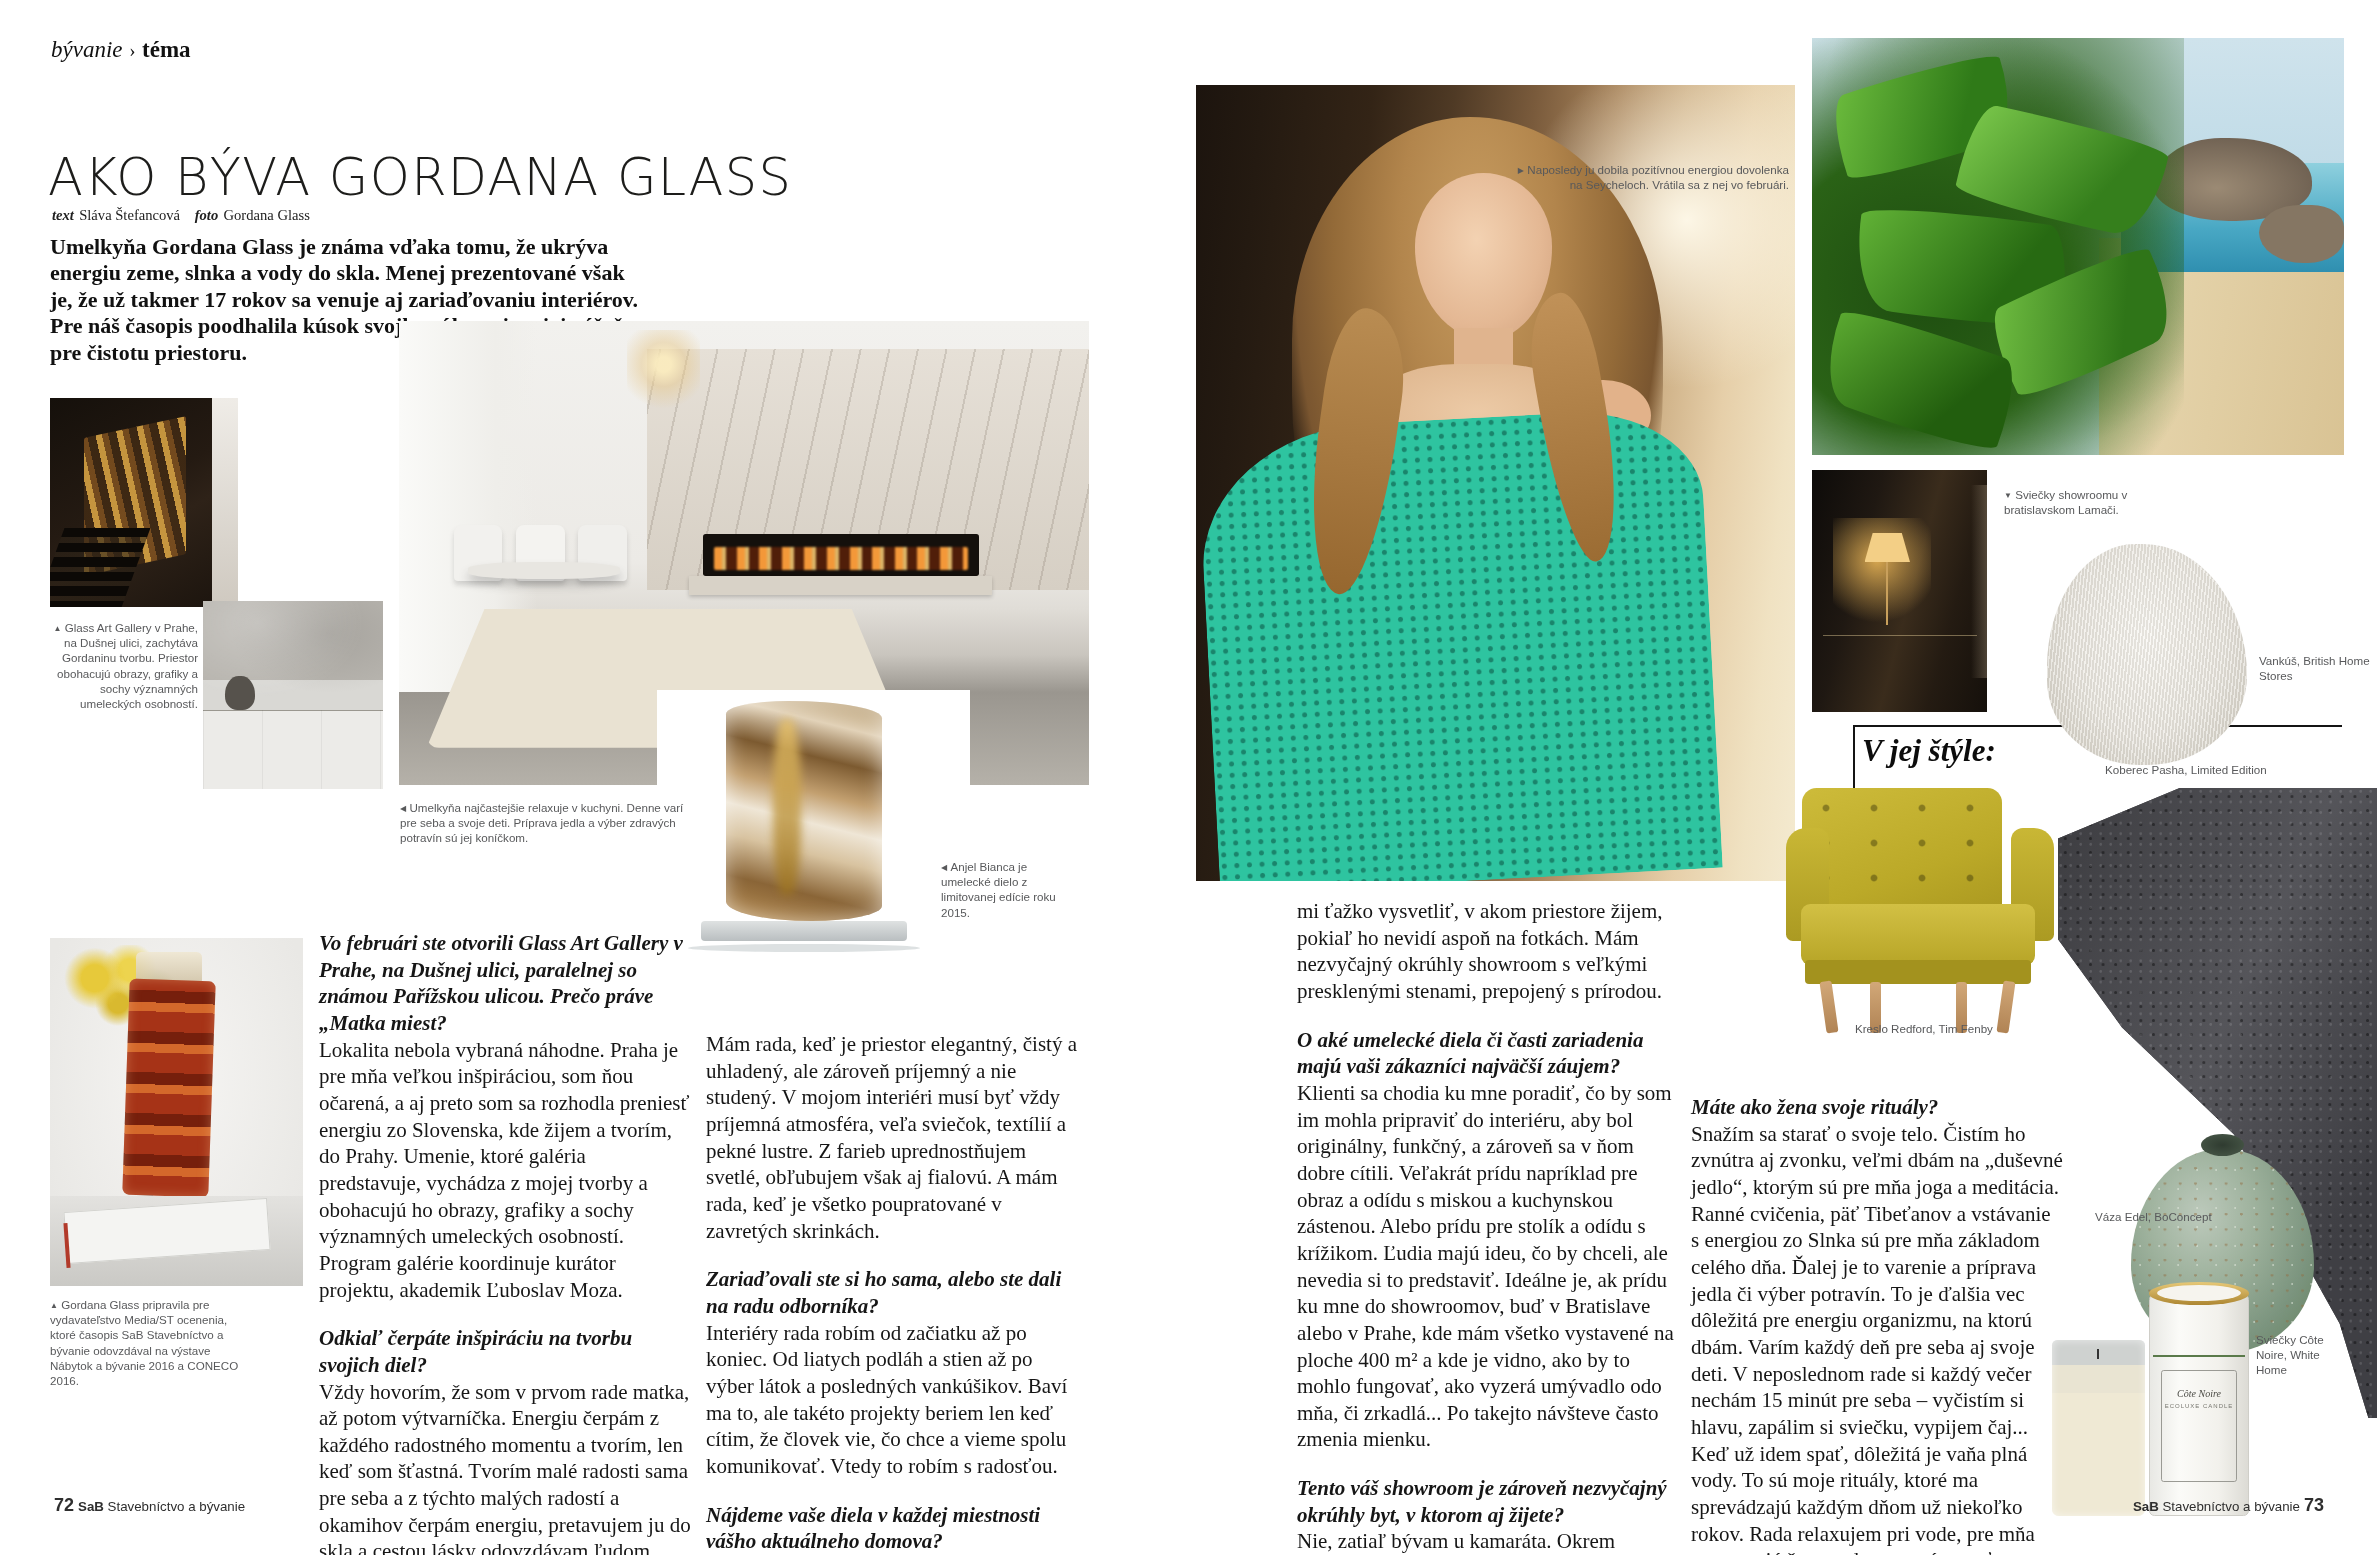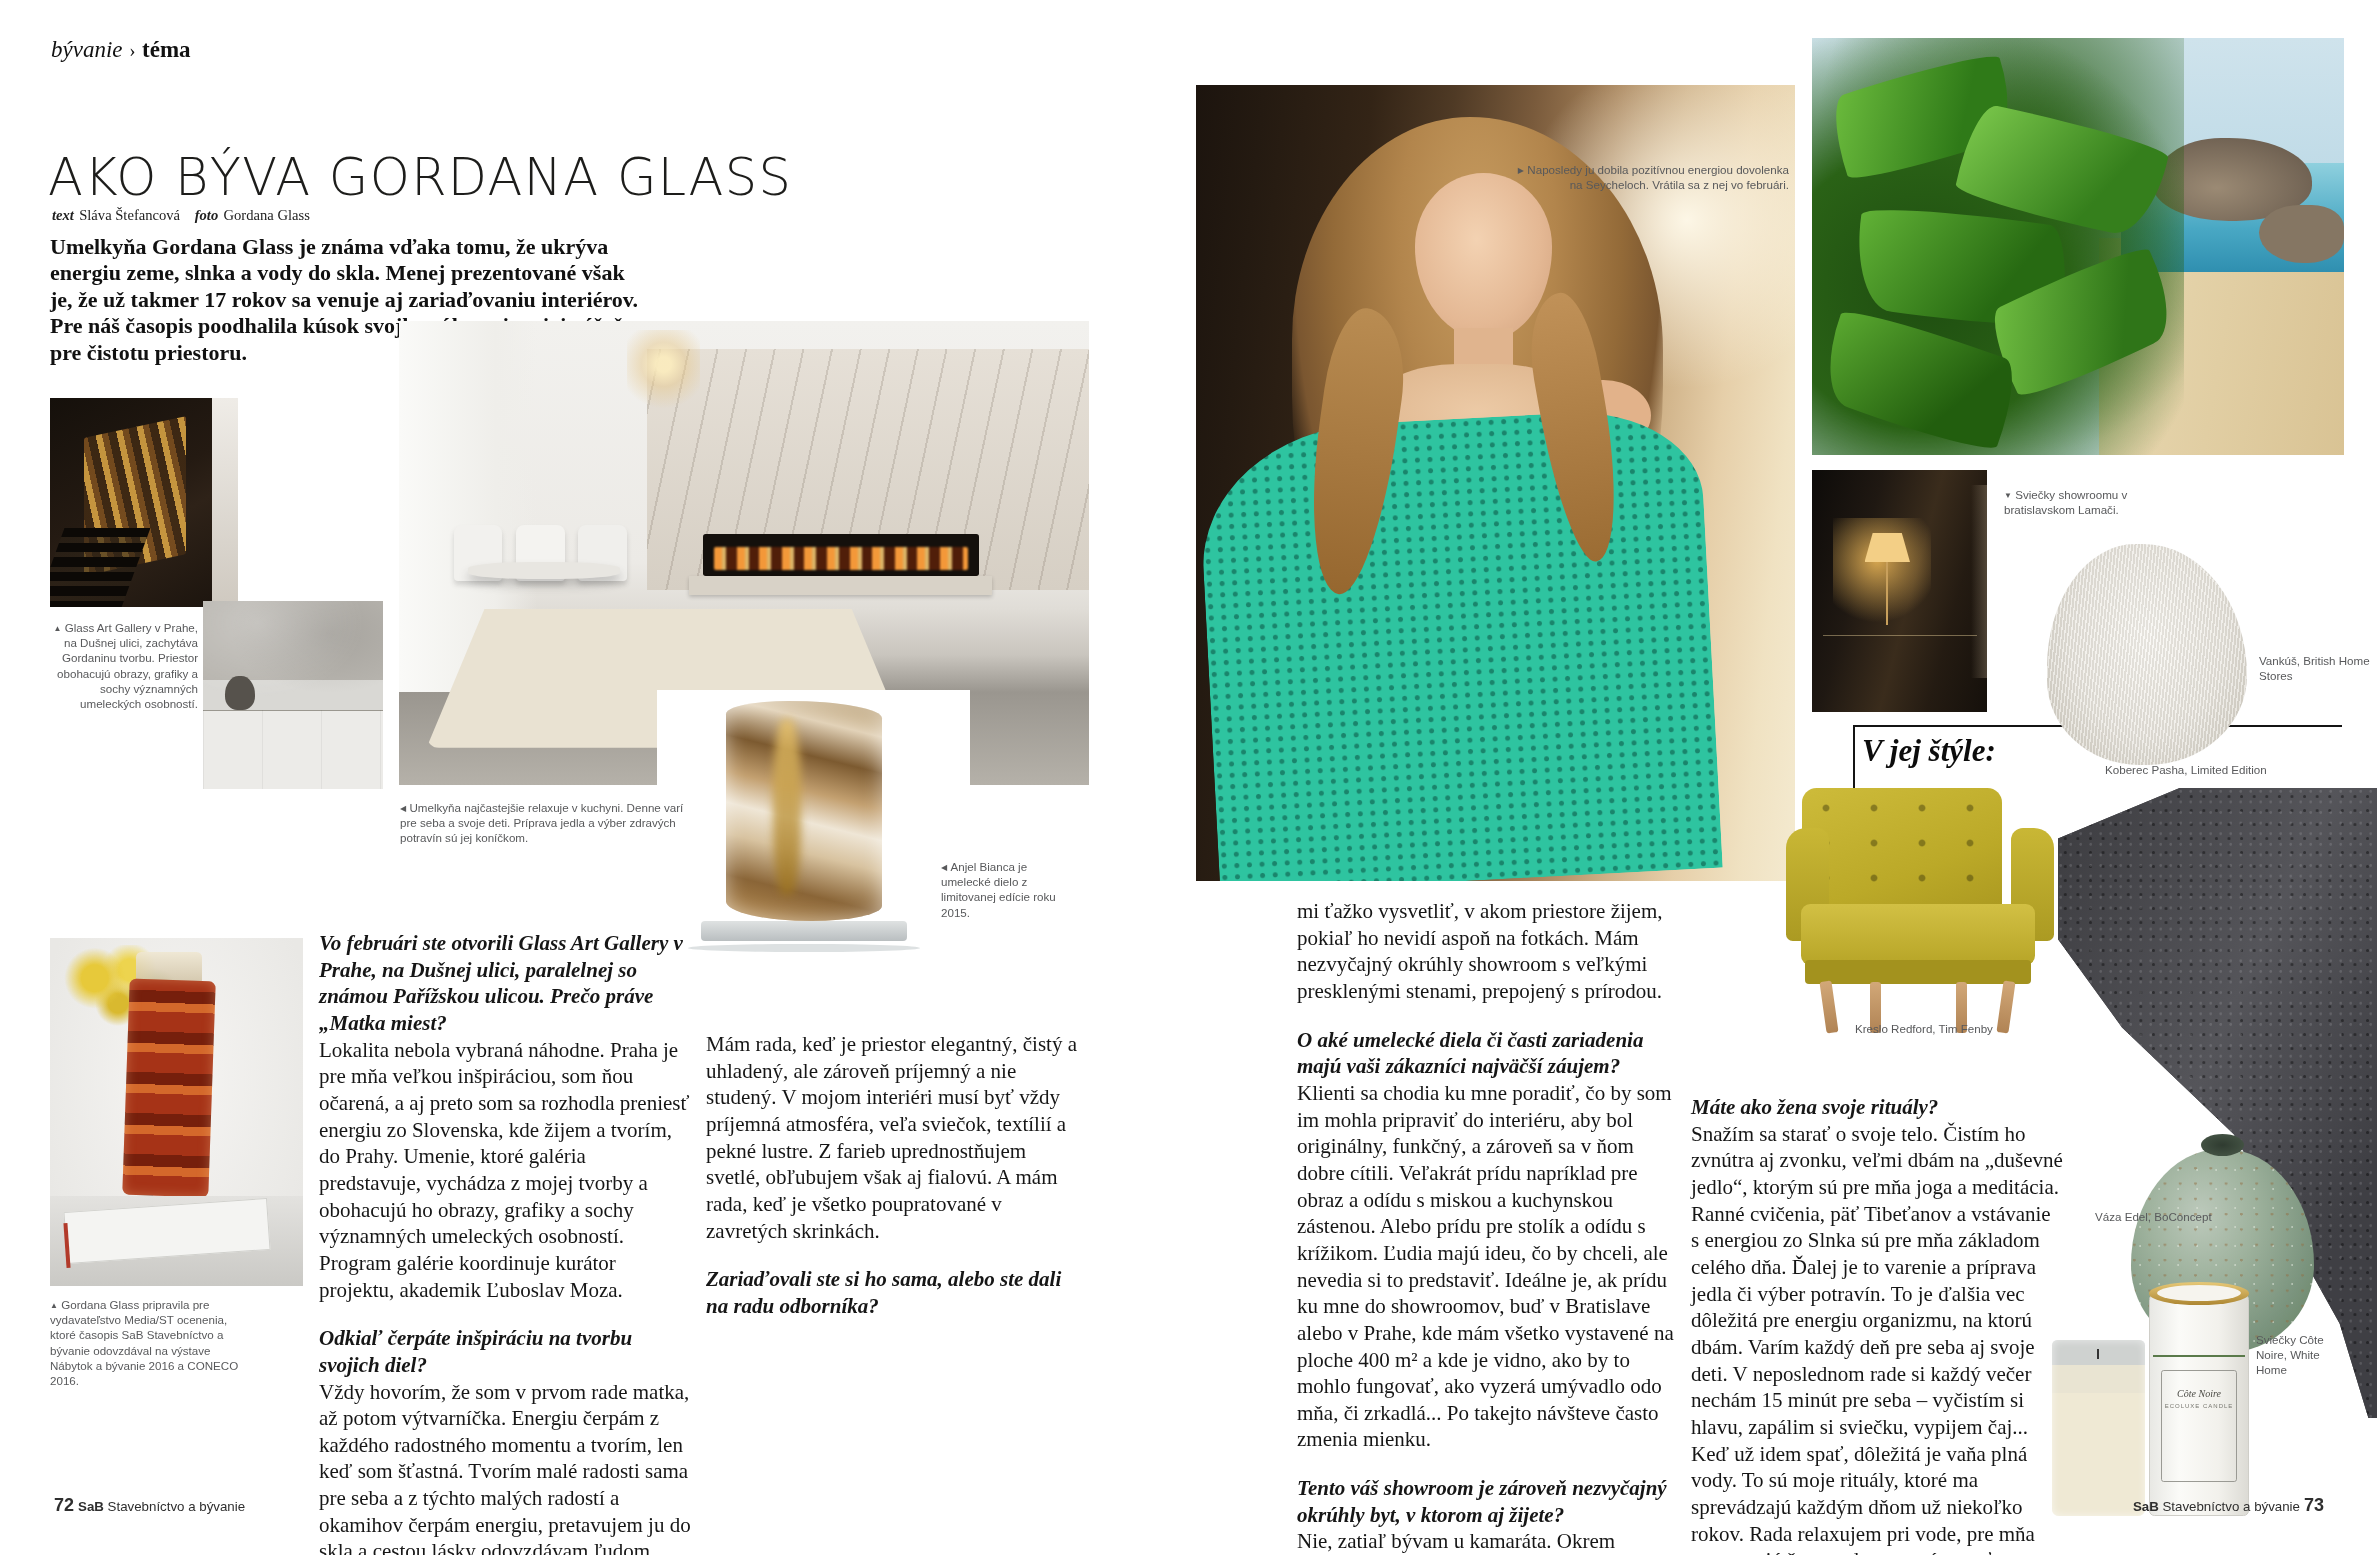--- a/index.html
+++ b/index.html
@@ -110,20 +110,22 @@
     <p class="q">Vo februári ste otvorili Glass Art Gallery v Prahe, na Dušnej ulici, paralelnej so známou Pařížskou ulicou. Prečo práve „Matka miest?</p>
     <p class="a">Lokalita nebola vybraná náhodne. Praha je pre mňa veľkou inšpiráciou, som ňou očarená, a aj preto som sa rozhodla preniesť energiu zo Slovenska, kde žijem a tvorím, do Prahy. Umenie, ktoré galéria predstavuje, vychádza z mojej tvorby a obohacujú ho obrazy, grafiky a sochy významných umeleckých osobností. Program galérie koordinuje kurátor projektu, akademik Ľuboslav Moza.</p>
     <p class="q">Odkiaľ čerpáte inšpiráciu na tvorbu svojich diel?</p>
     <p class="a">Vždy hovorím, že som v prvom rade matka, až potom výtvarníčka. Energiu čerpám z každého radostného momentu a tvorím, len keď som šťastná. Tvorím malé radosti sama pre seba a z týchto malých radostí a okamihov čerpám energiu, pretavujem ju do skla a cestou lásky odovzdávam ľudom.</p>
     <p class="q">V akom štýle máte zariadený interiér?</p>
     <p class="a">Zbožňujem čistotu priestoru a funkcionalistický nábytok, interiér však musí mať dotyk niečoho zaujímavého a „chic“. Podpis alebo niečo, čo vás osloví.</p>
   </div>
   <div class="col" style="left:706px;top:1031px;width:378px">
     <p class="a">Mám rada, keď je priestor elegantný, čistý a uhladený, ale zároveň príjemný a nie studený. V mojom interiéri musí byť vždy príjemná atmosféra, veľa sviečok, textílií a pekné lustre. Z farieb uprednostňujem svetlé, obľubujem však aj fialovú. A mám rada, keď je všetko poupratované v zavretých skrinkách.</p>
     <p class="q">Zariaďovali ste si ho sama, alebo ste dali na radu odborníka?</p>
+    <p class="a">Interiéry rada robím od začiatku až po koniec. Od liatych podláh a stien až po výber látok a posledných vankúšikov. Baví ma to, ale takéto projekty beriem len keď cítim, že človek vie, čo chce a vieme spolu komunikovať. Vtedy to robím s radosťou.</p>
+    <p class="q">Nájdeme vaše diela v každej miestnosti vášho aktuálneho domova?</p>
   </div>
 
   <div class="footer" style="left:50px;top:1495px">
     <span class="fp">72</span><span class="fb">SaB</span> <span class="fm">Stavebníctvo a bývanie</span>
   </div>
 
   <div class="photo" style="left:1196px;top:85px;width:599px;height:796px;background:linear-gradient(96deg,#1c140e 0%,#241a11 10%,#332416 26%,#4f3a25 38%,#7a5b3c 50%,#a9855c 62%,#cdaf85 72%,#e6cfa9 82%,#f0e2c2 92%,#f4ead0 100%)">
     <div style="right:-8%;top:-6%;width:52%;height:46%;background:radial-gradient(circle,rgba(255,250,235,.95),rgba(255,250,235,0) 70%)"></div>
     <div style="left:16%;top:4%;width:62%;height:70%;background:radial-gradient(ellipse at 50% 22%,#c79c60 0%,#b2854c 30%,#936a38 55%,#7a5630 70%,rgba(90,60,30,0) 78%);border-radius:48% 52% 42% 46%/40% 42% 52% 50%"></div>
     <div style="left:36.5%;top:11%;width:23%;height:21%;background:radial-gradient(ellipse at 45% 40%,#f3d2b2 0%,#e4b894 60%,#cf9f7b 100%);border-radius:50% 50% 47% 53%/44% 44% 56% 56%"></div>

